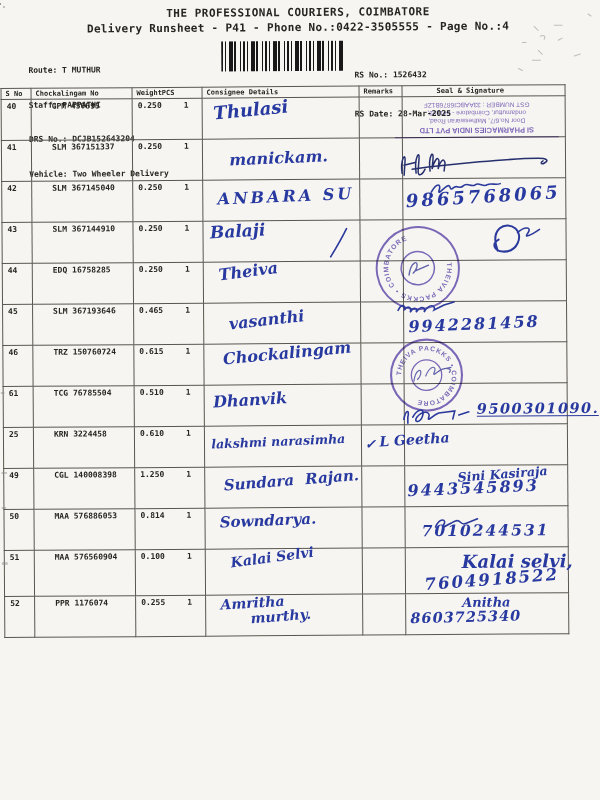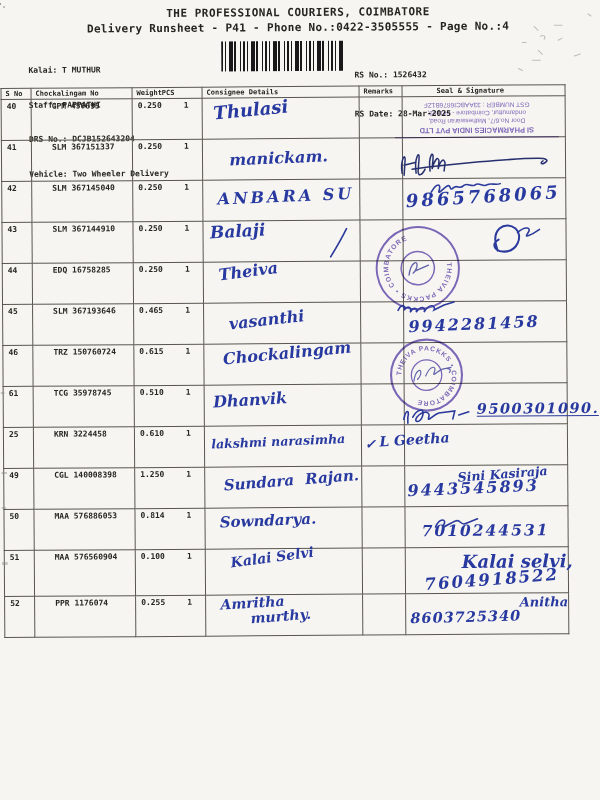--- a/index.html
+++ b/index.html
@@ -69,21 +69,21 @@
   tr.r42 .seal-num{font-size:18px;letter-spacing:3px;margin:13px 0 0 2px;transform:rotate(-3deg);}
   tr.r45 .seal-num{font-size:16px;margin:17px 0 0 4px;transform:rotate(-2deg);}
   tr.r47 .seal-num{font-size:14.5px;letter-spacing:1.5px;margin:17px 0 0 72px;display:inline-block;border-bottom:1.5px solid #2b3a9c;}
   tr.r48 .seal-name{font-size:14px;margin:9px 0 0 -26px;transform:rotate(-3deg);}
   tr.r48 .remark{margin:12px 0 0 3px;}
   tr.r49 .seal-name{font-size:12.5px;margin:5px 0 0 52px;transform:rotate(-4deg);}
   tr.r49 .seal-num{font-size:16px;margin:-1px 0 0 2px;transform:rotate(-2deg);}
   tr.r50 .seal-num{font-size:15.5px;margin:16px 0 0 16px;}
   tr.r51 .seal-name{font-size:18px;margin:5px 0 0 56px;}
   tr.r51 .seal-num{font-size:16.5px;margin:4px 0 0 18px;transform:rotate(-4deg);}
-  tr.r52 .seal-name{font-size:13px;margin:2px 0 0 56px;text-align:right;}
+  tr.r52 .seal-name{font-size:13px;margin:2px 0 0 56px;}
   tr.r52 .seal-num{font-size:14.5px;letter-spacing:1px;margin:0 0 0 4px;transform:rotate(-1deg);}
 
   
   .ovl{position:absolute;pointer-events:none;}
   .sig path{fill:none;stroke:#27306f;stroke-width:1.5;stroke-linecap:round;}
   .penmark path{fill:none;stroke:#2b3a9c;stroke-width:1.6;stroke-linecap:round;}
 
   .rect-stamp{left:396px;top:96px;width:164px;height:42px;transform:rotate(180deg);
     color:#6a4fb0;opacity:.85;mix-blend-mode:multiply;border-top:1.5px solid #6a4fb0;
     font-family:"Liberation Sans",sans-serif;text-align:center;}
@@ -107,21 +107,21 @@
 <body>
 
 <div id="doc">
 
   <div class="speck"></div>
 
   <div class="title">THE PROFESSIONAL COURIERS, COIMBATORE</div>
   <div class="subtitle">Delivery Runsheet - P41 - Phone No.:0422-3505555 - Page No.:4</div>
 
   <div class="meta-left">
-    <div>Kalai: T MUTHUR</div>
+    <div>Route: T MUTHUR</div>
     <div>Staff: PAPPATHI</div>
     <div>DRS No.: DCJB152643204</div>
     <div>Vehicle: Two Wheeler Delivery</div>
   </div>
 
   <div class="barcode"></div>
 
   <div class="meta-right">
     <div>RS No.: 1526432</div>
     <div>RS Date: 28-Mar-2025</div>
@@ -247,21 +247,21 @@
       </td>
       <td></td>
       <td>
         
         
       </td>
     </tr>
 
     <tr class="r47">
       <td><span class="sno">61</span></td>
-      <td><span class="con">TCG 35978745</span></td>
+      <td><span class="con">TCG 76785504</span></td>
       <td><span class="w">0.510</span><span class="p">1</span></td>
       <td>
         <div class="hw consignee">Dhanvik</div>
 
       </td>
       <td></td>
       <td>
         
         <div class="hw seal-num">9500301090.</div>
       </td>

